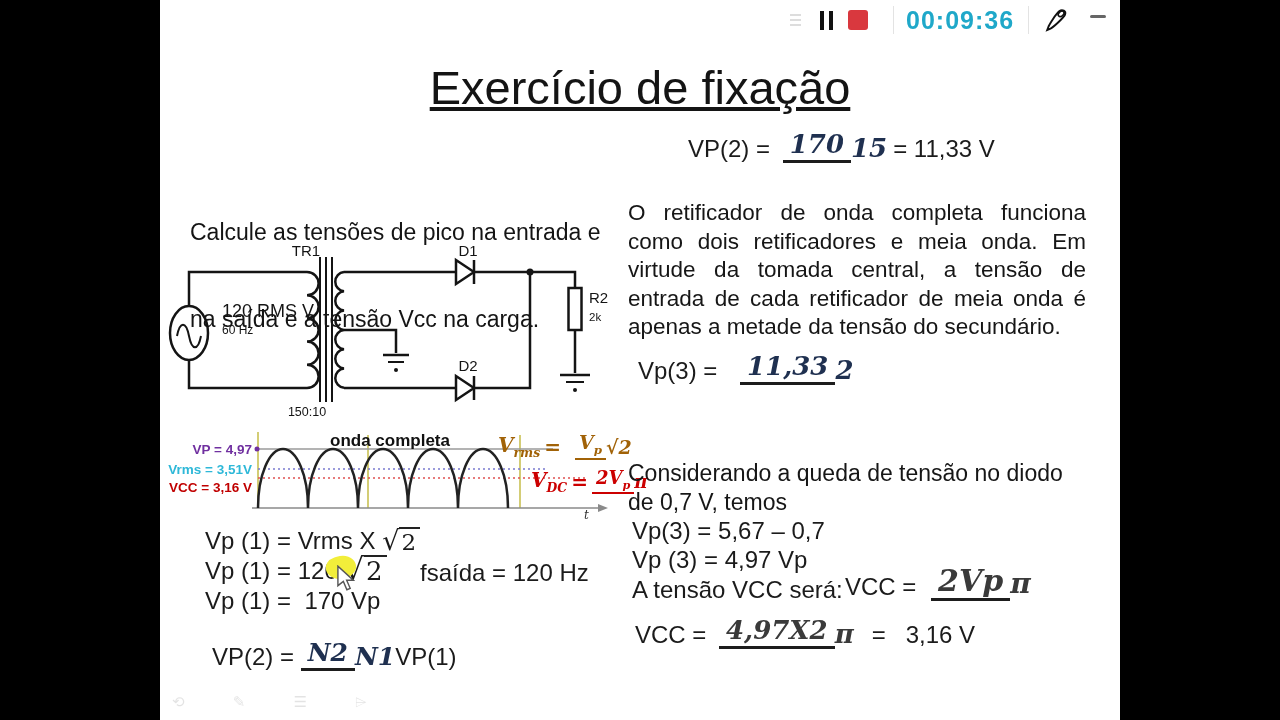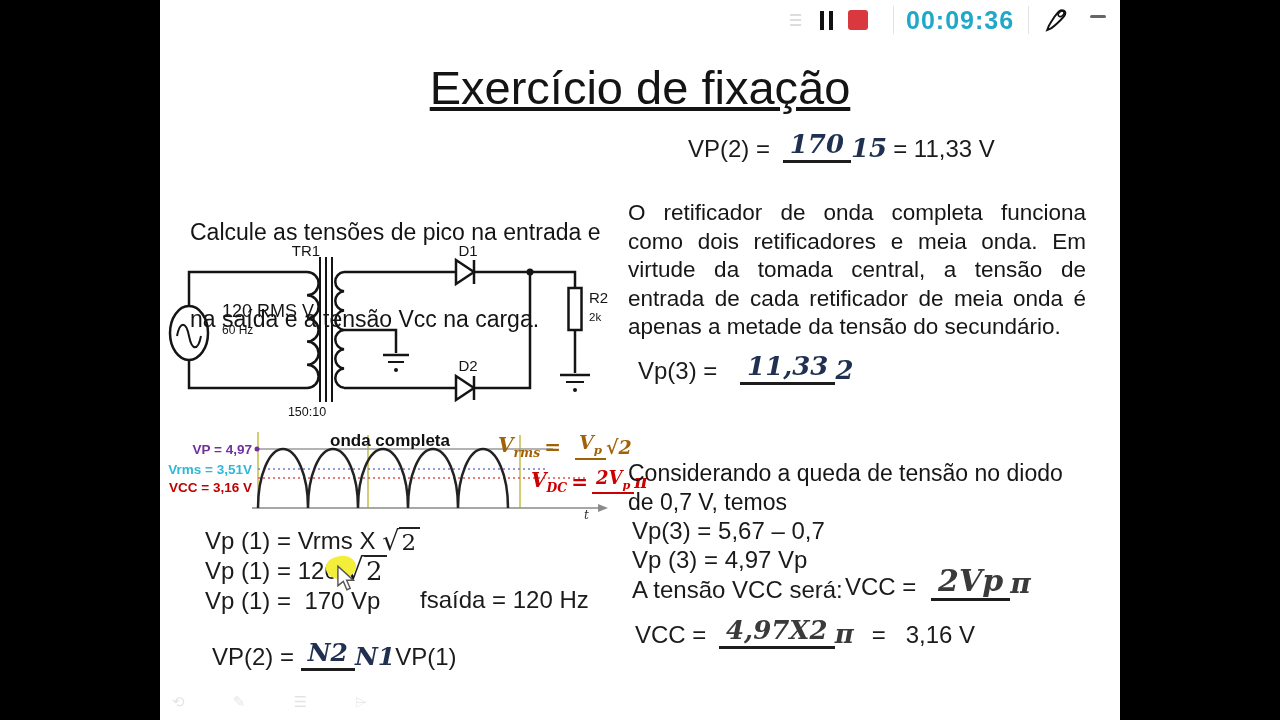--- a/index.html
+++ b/index.html
@@ -192,21 +192,21 @@
       <span class="eqtext">Vp (1) = 120 </span>
       <span class="sqrt" style="font-size:26px;">
           <span class="rad">√</span>
           <span class="rdc">2</span>
         </span>
     </div>
     <div class="calcline">
       <span class="eqtext">Vp (1) =  170 Vp</span>
     </div>
   </div>
-  <div class="abs eqtext" style="left:420px;top:586px;">fsaída = 120 Hz</div>
+  <div class="abs eqtext" style="left:420px;top:559px;">fsaída = 120 Hz</div>
 
   <div class="abs eqrow" style="left:212px;top:640px;">
     <span class="eqtext">VP(2) = </span>
     <span class="frac mserif navy" style="font-size:25px;">
       <span class="num">N2</span>
       <span class="den">N1</span>
     </span>
     <span class="eqtext">VP(1)</span>
   </div>
 

